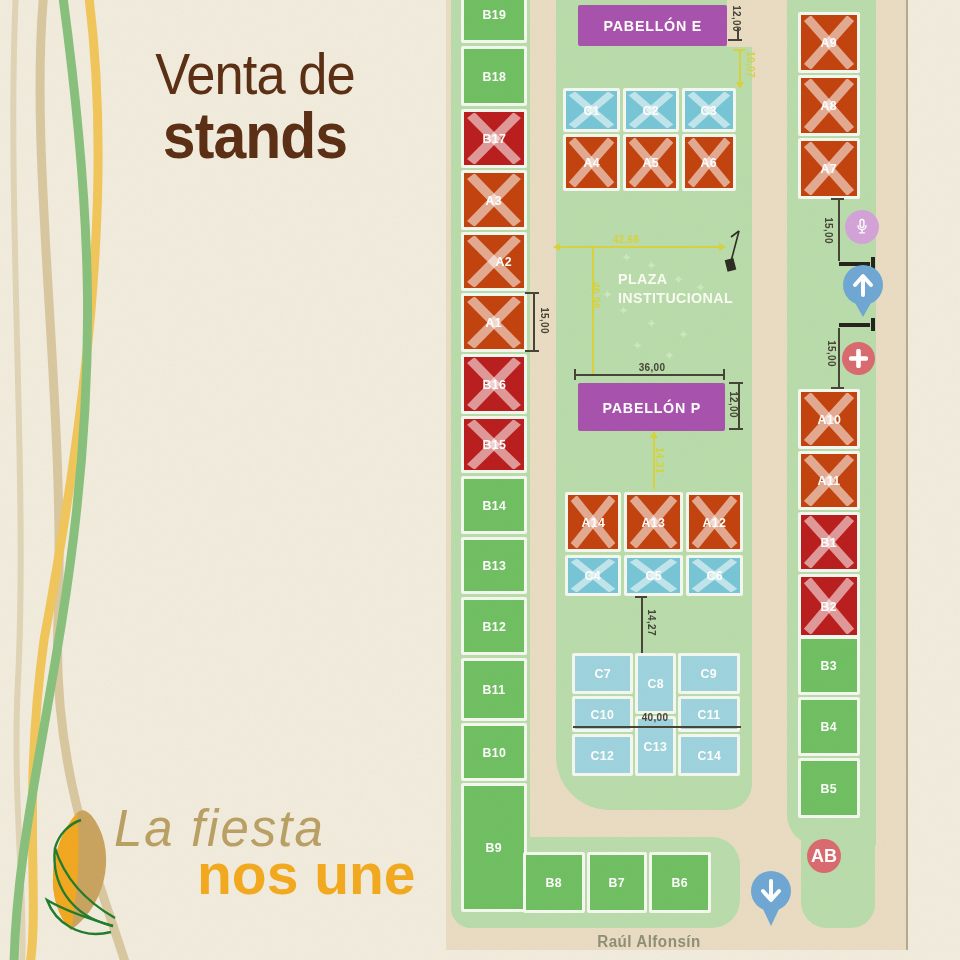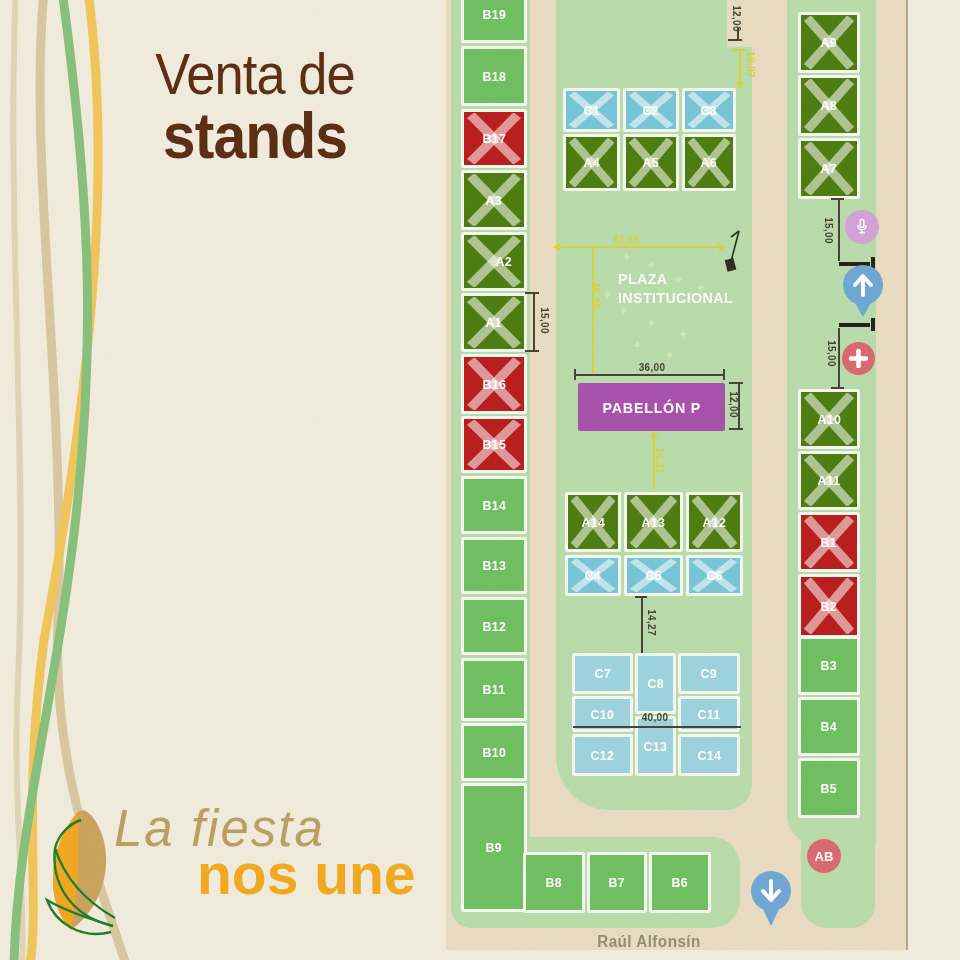--- a/index.html
+++ b/index.html
@@ -9,42 +9,42 @@
   
   .title{position:absolute;left:88px;top:44px;width:334px;text-align:center;color:#5a2d13;transform:scaleX(.92);z-index:5}
   .t1{font-size:57px;font-weight:400;line-height:1.06;letter-spacing:-1px}
   .t2{font-size:64px;font-weight:800;line-height:1.0;letter-spacing:-1px}
   .tag1{position:absolute;left:114px;top:799px;font-style:italic;font-weight:400;font-size:51px;color:#b99f63;letter-spacing:2px;z-index:5}
   .tag2{position:absolute;left:197px;top:841px;font-weight:700;font-size:57px;color:#f3a91d;letter-spacing:0px;z-index:6}
   
   .map{position:absolute;left:446px;top:0;width:460px;height:950px;background:#e9dcc3;overflow:hidden;border-right:2px solid rgba(140,126,96,.55);z-index:2}
   .green{position:absolute;background:#b9dcab}
   .stand{position:absolute;box-sizing:border-box;border:3px solid #f4f8ef;border-radius:2px;display:flex;align-items:center;justify-content:center;overflow:hidden}
-  .s-g{background:#6fbf61}.s-gx{background:#b91c1c}.s-rx{background:#4d7c0f}.s-bx{background:#76c5d6}.s-b{background:#9dd3de}
+  .s-g{background:#6fbf61}.s-gx{background:#b91c1c}.s-rx{background:#c2410c}.s-bx{background:#76c5d6}.s-b{background:#9dd3de}
   .stand span{position:relative;z-index:2;font-weight:700;font-size:13px;color:#fff;letter-spacing:.3px;transform:scaleX(.95)}
   .xmark{position:absolute;inset:1px;width:calc(100% - 2px);height:calc(100% - 2px);z-index:1}
   .xmark line{stroke:rgba(255,255,255,.55);stroke-width:17}
   .pav{position:absolute;background:#a751ad;display:flex;align-items:center;justify-content:center;border-radius:2px}
   .pav span{color:#fff;font-weight:700;font-size:15px;letter-spacing:.8px;transform:scaleX(.95)}
   .plaza-label{position:absolute;color:#fbfdf4;font-weight:700;font-size:15px;letter-spacing:.4px;line-height:1.25;transform:scaleX(.95)}
   .star{position:absolute;color:#cde8ba;font-size:13px;z-index:1;pointer-events:none}
   .street{position:absolute;left:118px;top:933px;width:170px;text-align:center;font-size:16px;font-weight:700;color:#8e8d77;letter-spacing:.5px;transform:scaleX(.95)}
   .dim{position:absolute;width:44px;text-align:center;font-weight:700;font-size:10px;letter-spacing:.3px;pointer-events:none;z-index:3}
   .dim.v{transform:rotate(90deg)}
   .dim.dark{color:#454236}.dim.yel{color:#d8d23c}
   .dln{position:absolute;z-index:2}
   .dln.dark{background:#454236}.dln.yel{background:#d8d23c}
   .arw{position:absolute;width:0;height:0;z-index:2}
   .arw.r{border-top:4px solid transparent;border-bottom:4px solid transparent;border-left:7px solid #d8d23c}
   .arw.l{border-top:4px solid transparent;border-bottom:4px solid transparent;border-right:7px solid #d8d23c}
   .arw.u{border-left:4px solid transparent;border-right:4px solid transparent;border-bottom:7px solid #d8d23c}
   .arw.d{border-left:4px solid transparent;border-right:4px solid transparent;border-top:7px solid #d8d23c}
   .gatebar{position:absolute;background:#23211b;z-index:3}
   .circ{position:absolute;border-radius:50%;display:flex;align-items:center;justify-content:center;z-index:4}
-  .circ span{color:#fff;font-weight:700;font-size:13px}
+  .circ span{color:#fff;font-weight:700;font-size:18px}
   .pin{z-index:4}
 </style>
 </head>
 <body>
 
 <svg class="abs" style="left:0;top:0" width="450" height="960" viewBox="0 0 450 960" fill="none">
   <path d="M 16,-10 C 6,200 28,480 18,680 C 12,800 26,900 22,965" stroke="#e0d4b6" stroke-width="6"></path>
   <path d="M 44,-10 C 28,160 66,400 58,620 C 52,770 96,870 126,965" stroke="#d8c79f" stroke-width="9"></path>
   <path d="M 88,-10 C 112,170 92,380 44,640 C 22,800 40,900 30,965" stroke="#f1c65a" stroke-width="9"></path>
   <path d="M 62,-10 C 92,210 100,380 62,620 C 40,760 16,860 14,965" stroke="#87c07c" stroke-width="9"></path>
@@ -95,20 +95,23 @@
   </div>
 
   <svg class="abs" style="left:272px;top:228px" width="26" height="50" viewBox="0 0 26 50">
     <g stroke="#2c2a22" stroke-width="1.6" fill="none">
       <line x1="21" y1="3" x2="11" y2="41"></line>
       <line x1="21" y1="3" x2="13" y2="9"></line>
     </g>
     <rect x="8" y="31" width="9" height="12" fill="#2c2a22" transform="rotate(-14 12 37)"></rect>
   </svg>
 
+  <div class="pav" style="left:132px;top:5px;width:149px;height:41px">
+    <span>PABELLÓN E</span>
+  </div>
   <div class="pav" style="left:132px;top:383px;width:147px;height:48px">
     <span>PABELLÓN P</span>
   </div>
 
   <div id="stands">
       <div class="stand s-g" style="left: 15px; top: -14px; width: 66px; height: 57px;">
         <span>B19</span>
       </div>
       <div class="stand s-g" style="left: 15px; top: 46px; width: 66px; height: 60px;">
         <span>B18</span>

